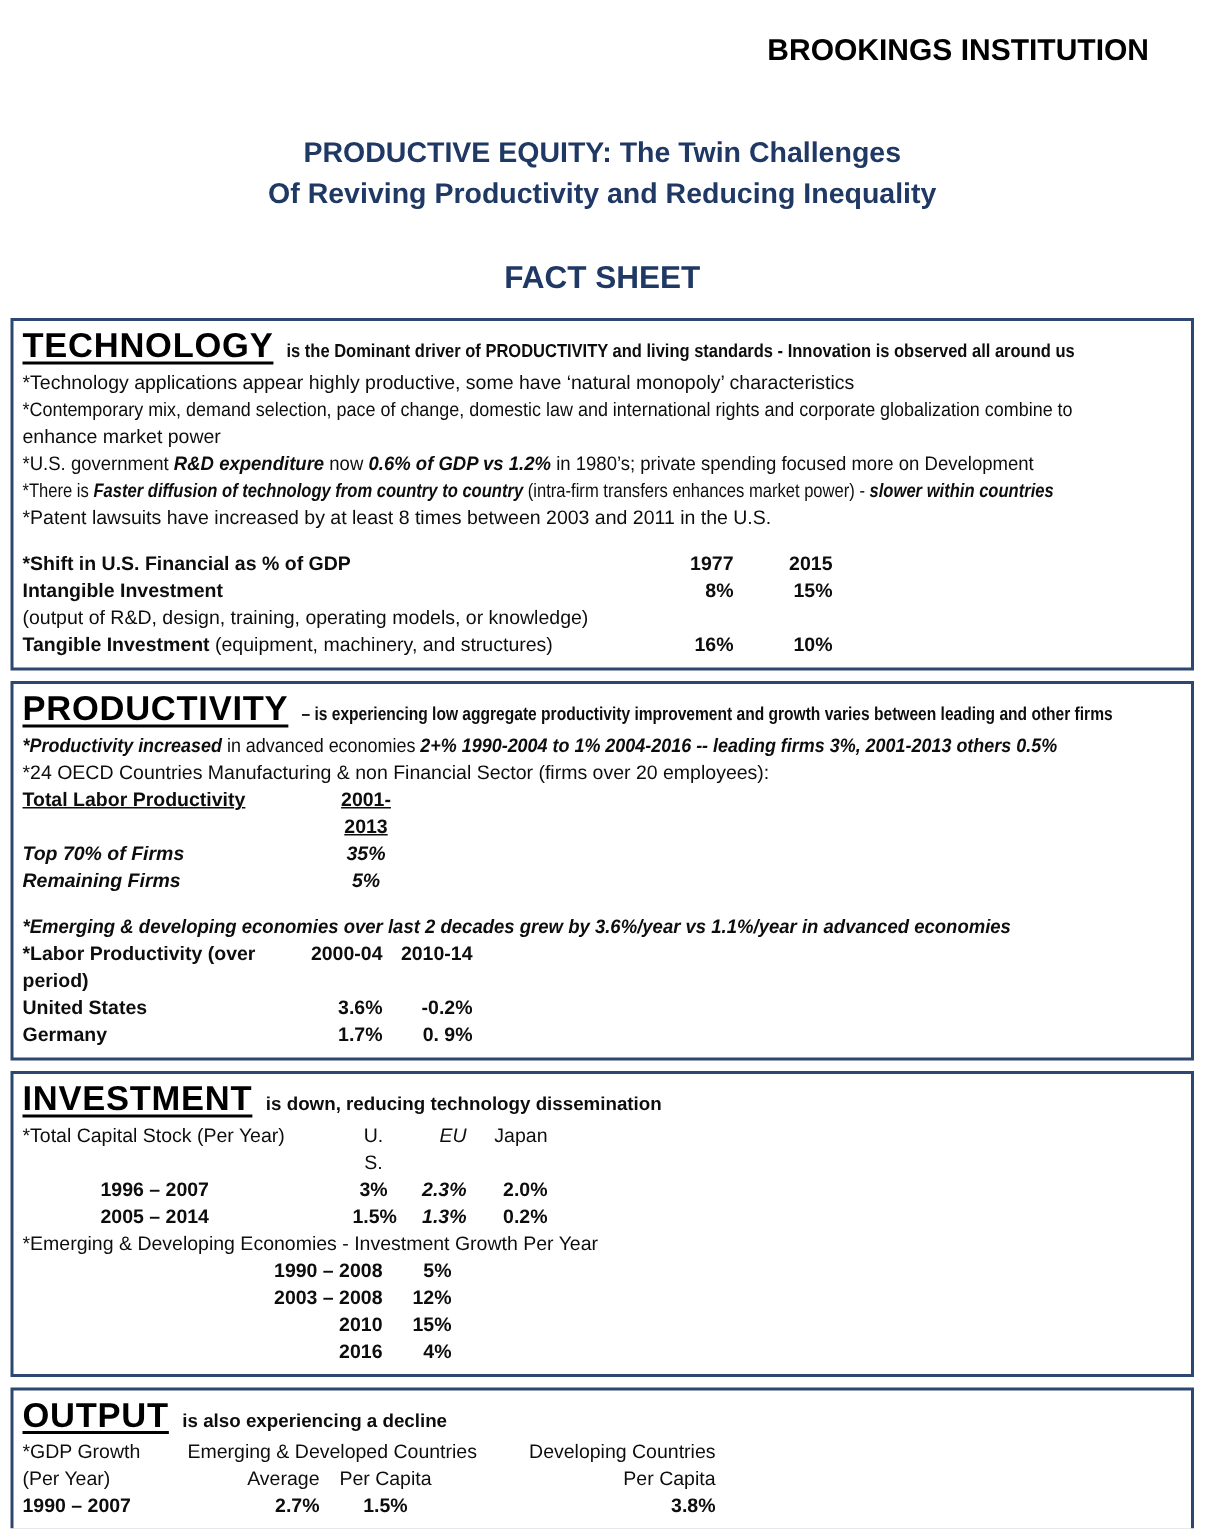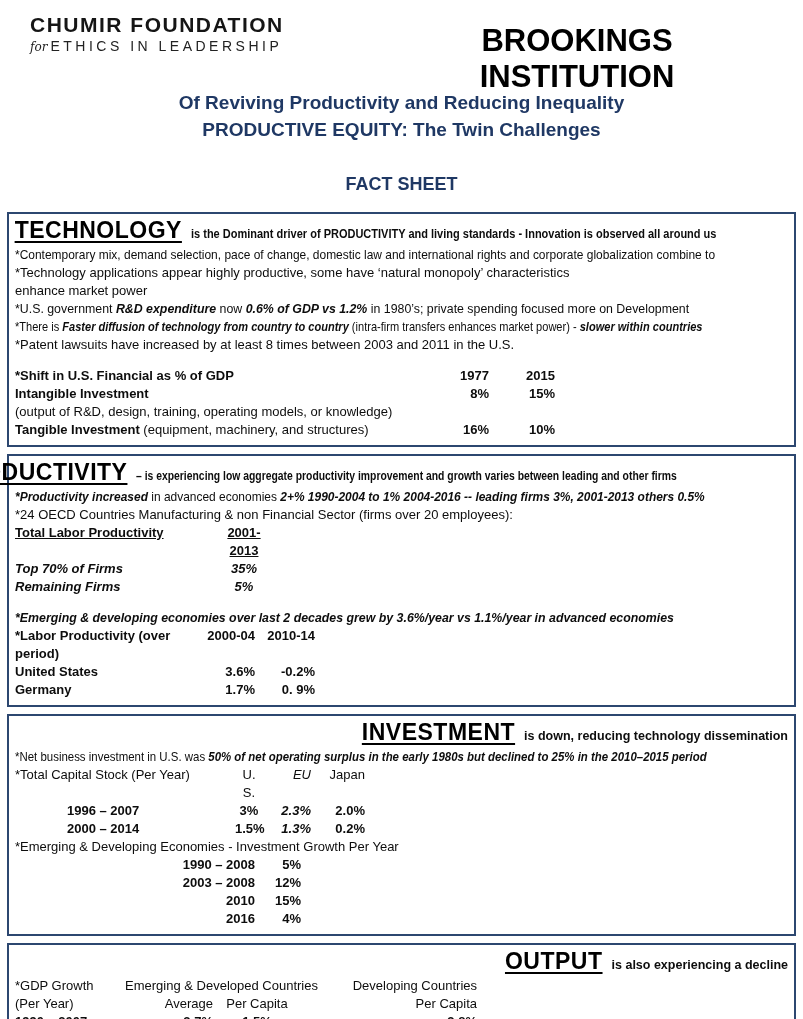--- a/index.html
+++ b/index.html
@@ -6,30 +6,30 @@
   html,body { background:#ffffff; }
   .page {
     position:relative; width:803px; height:1019px; background:#fff;
     font-family:"Liberation Sans", sans-serif; color:#0d0d0d; overflow:hidden;
   }
   
   .logo { position:absolute; left:30px; top:13px; }
   .logo-line1 { font-size:21px; font-weight:bold; letter-spacing:1.5px; color:#151515; }
   .logo-line2 { font-size:14px; letter-spacing:3.5px; color:#222; margin-top:1px; }
   .logo-for { font-family:"DejaVu Serif", serif; font-style:italic; font-size:12px; letter-spacing:0; margin-right:3px; }
-  .brookings { position:absolute; left:388px; top:23px; width:378px; text-align:center;
-    font-size:31px; font-weight:bold; letter-spacing:0; color:#000; }
+  .brookings { position:absolute; left:388px; top:23px; width:378px; text-align:right;
+    font-size:20px; font-weight:bold; letter-spacing:0; color:#000; }
   .doc-title { position:absolute; top:89px; left:0; width:100%; text-align:center;
     color:#1f3864; font-weight:bold; font-size:19px; line-height:27px; }
   .fact-sheet { position:absolute; top:174px; left:0; width:100%; text-align:center;
-    color:#1f3864; font-weight:bold; font-size:18px; }
+    color:#1f3864; font-weight:bold; font-size:21px; }
   
   .content { position:absolute; top:212px; left:0; right:0; }
   .sec { border:2px solid #2c4770; margin:0 7px 7px 7px; padding:3px 6px 6px 6px; background:#fff; }
-  .sec-head { display:flex; align-items:baseline; gap:9px; margin-bottom:2px;justify-content:flex-end; }
+  .sec-head { display:flex; align-items:baseline; gap:9px; margin-bottom:2px; }
   .sec-title { font-size:23px; font-weight:bold; letter-spacing:0.5px;
     text-decoration:underline; text-decoration-thickness:2px; text-underline-offset:3px; color:#000; }
   .sec-sub { font-size:12.5px; font-weight:bold; }
   .line { font-size:13px; line-height:18px; min-height:18px; }
   .spacer { height:13px; }
   .b  { font-weight:bold; }
   .bi { font-weight:bold; font-style:italic; }
   .u  { text-decoration:underline; }
   .cx95,.cx92,.cx88,.cx85,.cx83 { display:inline-block; transform-origin:0 100%; white-space:nowrap; }
   .cx95 { transform:scaleX(.95); } .cx92 { transform:scaleX(.92); }
@@ -50,43 +50,37 @@
   
   .ot1-label { width:110px; } .ot1-c1 { width:88px; text-align:right; }
   .ot1-c2 { width:88px; text-align:center; } .ot1-c3 { width:176px; text-align:right; }
   .ot1-group1 { width:176px; text-align:center; }
 </style>
 </head>
 <body>
 
 <div class="page">
 
-  <div class="logo">
-    <div class="logo-line1">CHUMIR FOUNDATION</div>
-    <div class="logo-line2">
-      <span class="logo-for">for</span><span>ETHICS IN LEADERSHIP</span>
-    </div>
-  </div>
   <div class="brookings">BROOKINGS INSTITUTION</div>
 
   <div class="doc-title">
+    <div>PRODUCTIVE EQUITY: The Twin Challenges</div>
     <div>Of Reviving Productivity and Reducing Inequality</div>
-    <div>PRODUCTIVE EQUITY: The Twin Challenges</div>
   </div>
   <div class="fact-sheet">FACT SHEET</div>
 
   <div class="content">
 
     <div class="sec">
       <div class="sec-head">
         <span class="sec-title">TECHNOLOGY</span>
         <span class="sec-sub"><span class="cx88">is the Dominant driver of PRODUCTIVITY and living standards - Innovation is observed all around us</span></span>
       </div>
+      <div class="line">*Technology applications appear highly productive, some have ‘natural monopoly’ characteristics</div>
       <div class="line"><span class="cx92">*Contemporary mix, demand selection, pace of change, domestic law and international rights and corporate globalization combine to</span></div>
-      <div class="line">*Technology applications appear highly productive, some have ‘natural monopoly’ characteristics</div>
       <div class="line">enhance market power</div>
       <div class="line"><span class="cx95"><span>*U.S. government </span><span class="bi">R&amp;D expenditure</span><span> now </span><span class="bi">0.6% of GDP vs 1.2%</span><span> in 1980’s; private spending focused more on Development</span></span></div>
       <div class="line"><span class="cx85"><span>*There is </span><span class="bi">Faster diffusion of technology from country to country</span><span> (intra-firm transfers enhances market power) - </span><span class="bi">slower within countries</span></span></div>
       <div class="line">*Patent lawsuits have increased by at least 8 times between 2003 and 2011 in the U.S.</div>
       <div class="spacer"></div>
       <div class="trow">
         <span class="tt-label b">*Shift in U.S. Financial as % of GDP</span>
         <span class="tt-c1 b">1977</span>
         <span class="tt-c2 b">2015</span>
       </div>
@@ -141,35 +135,34 @@
         <span class="pt2-c1 b">1.7%</span>
         <span class="pt2-c2 b">0. 9%</span>
       </div>
     </div>
 
     <div class="sec">
       <div class="sec-head">
         <span class="sec-title">INVESTMENT</span>
         <span class="sec-sub">is down, reducing technology dissemination</span>
       </div>
-      <div class="line"><span class="cx88"><span>*Net business investment in U.S. was </span><span class="bi">50% of net operating surplus in the early 1980s but declined to 25% in the 2010–2015 period</span></span></div>
       <div class="trow">
         <span class="it1-label">*Total Capital Stock (Per Year)</span>
         <span class="it1-c1">U. S.</span>
         <span class="it1-c2">EU</span>
         <span class="it1-c3">Japan</span>
       </div>
       <div class="trow">
         <span class="it1-label it1-indent b">1996 – 2007</span>
         <span class="it1-c1 b">3%</span>
         <span class="it1-c2 b">2.3%</span>
         <span class="it1-c3 b">2.0%</span>
       </div>
       <div class="trow">
-        <span class="it1-label it1-indent b">2000 – 2014</span>
+        <span class="it1-label it1-indent b">2005 – 2014</span>
         <span class="it1-c1 b">1.5%</span>
         <span class="it1-c2 b">1.3%</span>
         <span class="it1-c3 b">0.2%</span>
       </div>
       <div class="line">*Emerging &amp; Developing Economies - Investment Growth Per Year</div>
       <div class="trow">
         <span class="it2-label b">1990 – 2008</span>
         <span class="it2-c1 b">5%</span>
       </div>
       <div class="trow">

